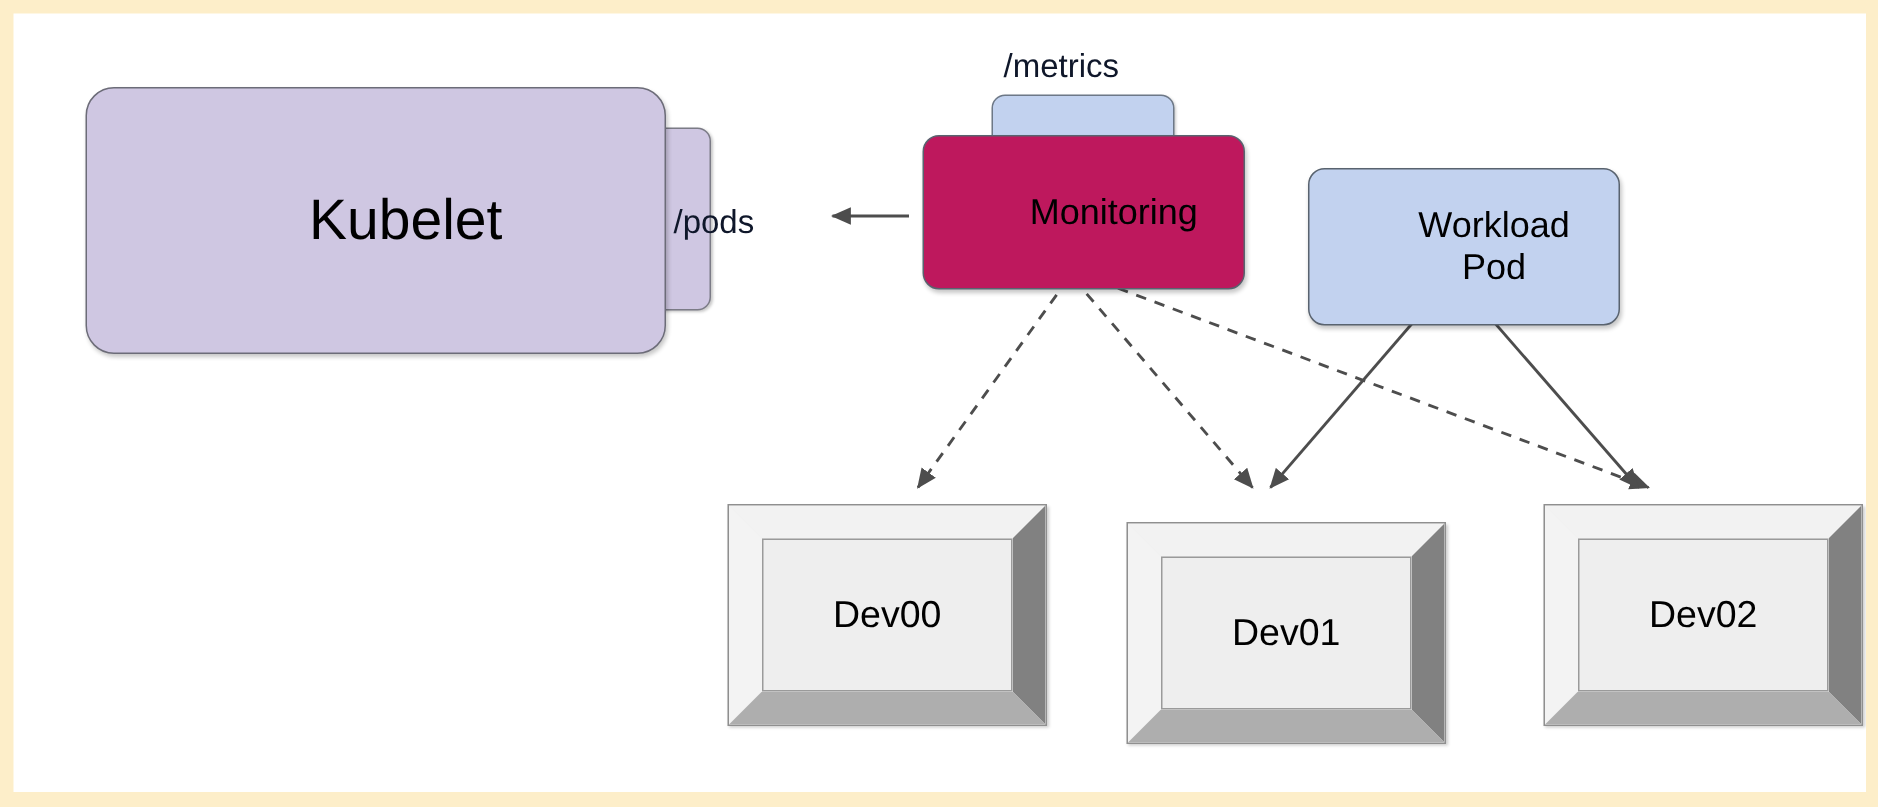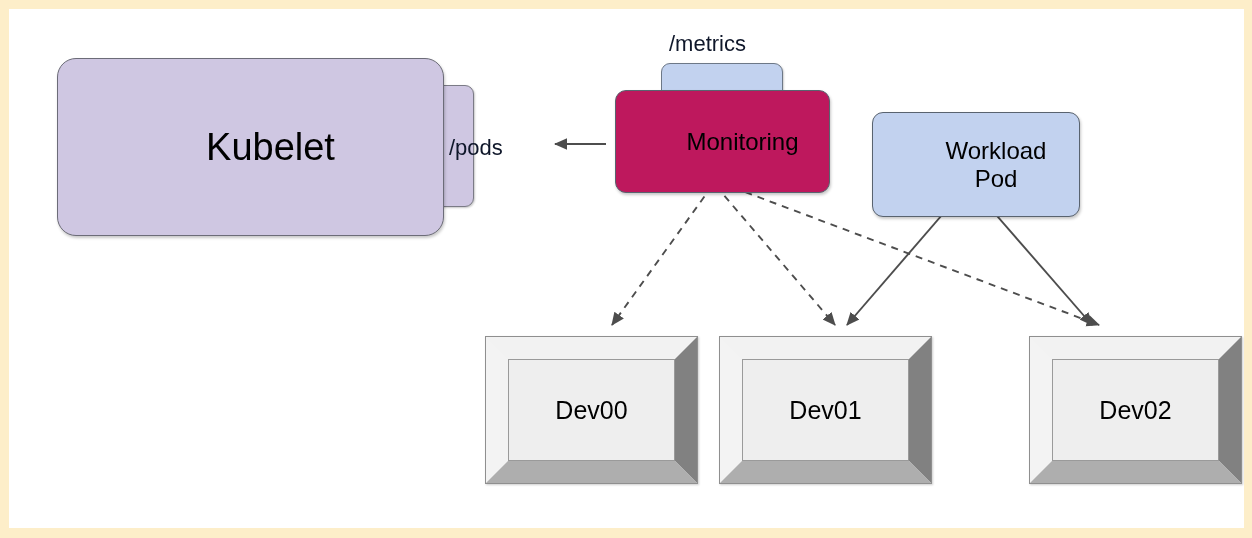--- a/index.html
+++ b/index.html
@@ -163,21 +163,21 @@
   .device .dev-label {
     position: absolute;
     left: 0; right: 0; top: 0; bottom: 0;
     display: flex;
     align-items: center;
     justify-content: center;
     font-size: 25px;
     color: #000000;
   }
   #dev-0 { left: 476px; }
-  #dev-1 { left: 710px; }
+  #dev-1 { left: 742px; margin-top: 12px; }
   #dev-2 { left: 1020px; }
 </style>
 </head>
 <body>
 
 <div id="frame">
   <div id="canvas">
 
     <svg id="edges" viewBox="0 0 1235 519" preserveAspectRatio="none" xmlns="http://www.w3.org/2000/svg">
       <defs>

